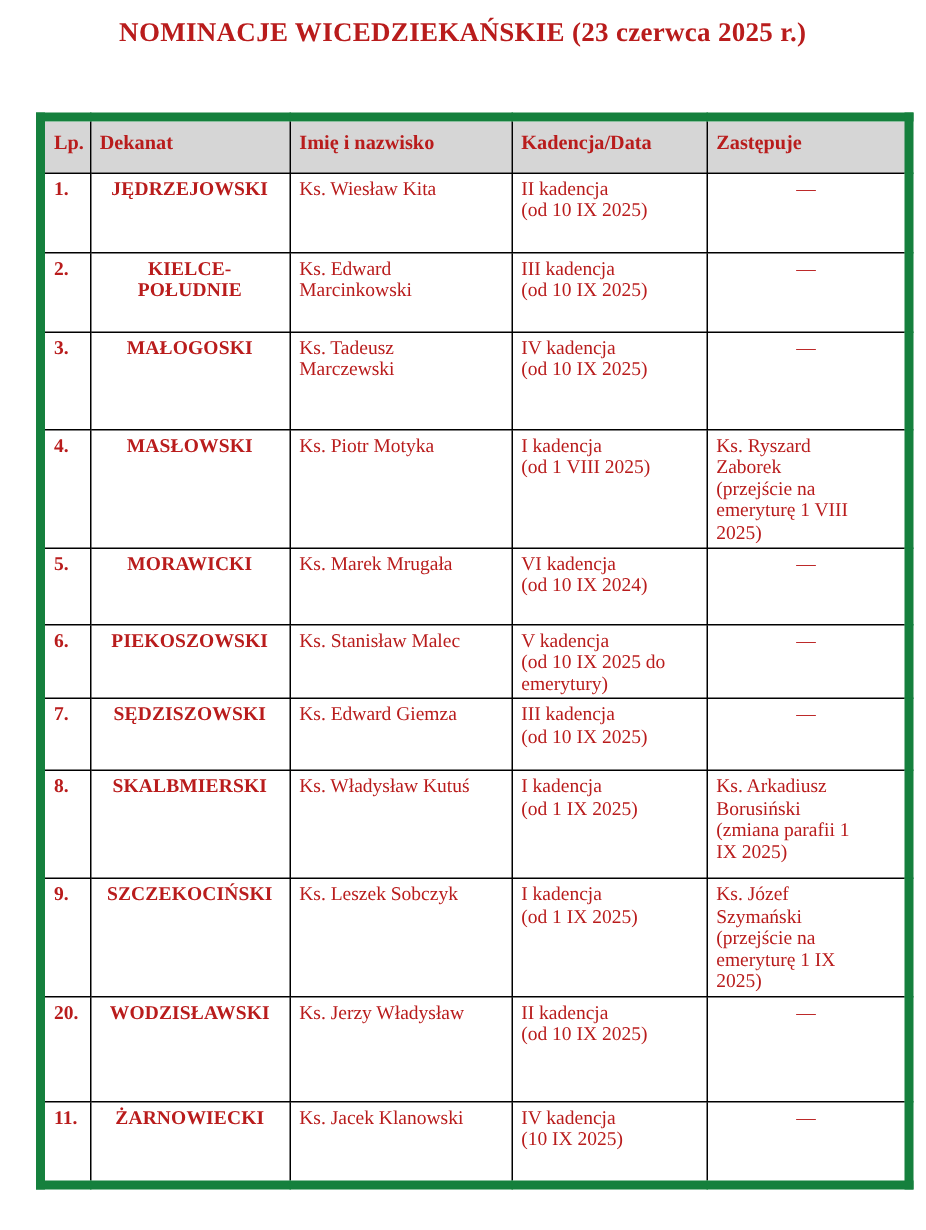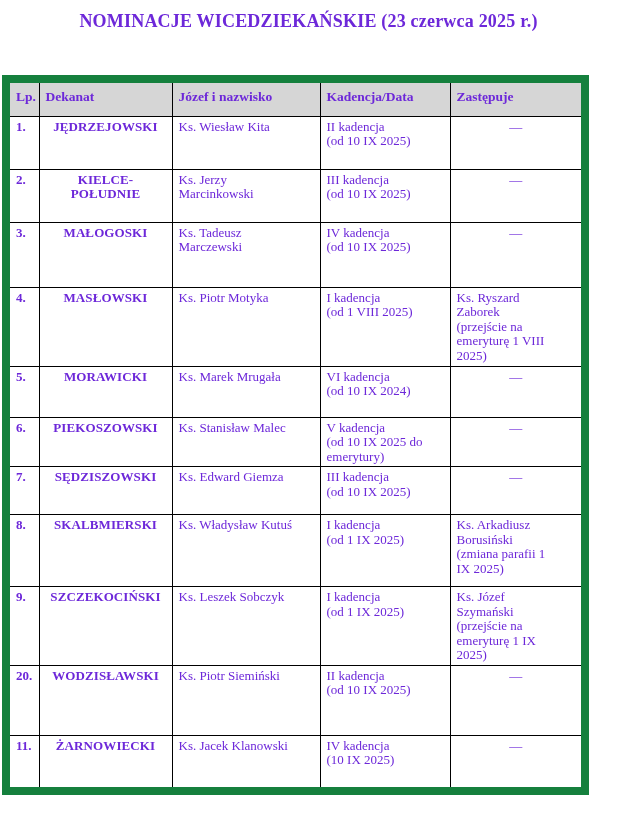--- a/index.html
+++ b/index.html
@@ -6,42 +6,42 @@
     margin: 0;
     padding: 0;
     background: #ffffff;
   }
   .page {
     position: relative;
     width: 617px;
     height: 820px;
     background: #ffffff;
     font-family: "Liberation Serif", "DejaVu Serif", serif;
-    color: #6d28d9;
+    color: #b91c1c;
     overflow: hidden;
   }
   .doc-title {
     position: absolute;
     top: 11px;
     left: 0;
     width: 100%;
     text-align: center;
     font-size: 18px;
     font-weight: bold;
     letter-spacing: 0.2px;
     white-space: nowrap;
   }
   table.nominations {
     position: absolute;
-    left: 2px;
+    left: 24px;
     top: 75px;
     width: 579px;
     border-collapse: collapse;
     table-layout: fixed;
-    border: 8px solid #15803d;
+    border: 6px solid #15803d;
   }
   table.nominations th,
   table.nominations td {
     border: 1.5px solid #000000;
     vertical-align: top;
     padding: 3px 6px 2px 6px;
     font-size: 13px;
     line-height: 1.12;
     white-space: pre-line;
     overflow: hidden;
@@ -83,39 +83,39 @@
       <col style="width:33px">
       <col style="width:133px">
       <col style="width:148px">
       <col style="width:130px">
       <col style="width:135px">
     </colgroup>
     <thead>
       <tr style="height:37px">
         <th>Lp.</th>
         <th>Dekanat</th>
-        <th>Józef i nazwisko</th>
+        <th>Imię i nazwisko</th>
         <th>Kadencja/Data</th>
         <th>Zastępuje</th>
       </tr>
     </thead>
     <tbody>
       <tr style="height:53px">
         <td class="col-lp">1.</td>
         <td class="col-dekanat">JĘDRZEJOWSKI</td>
         <td class="col-imie">Ks. Wiesław Kita</td>
         <td class="col-kadencja">II kadencja
 (od 10 IX 2025)</td>
         <td class="col-zastepuje dash">—</td>
       </tr>
       <tr style="height:53px">
         <td class="col-lp">2.</td>
         <td class="col-dekanat">KIELCE-
 POŁUDNIE</td>
-        <td class="col-imie">Ks. Jerzy
+        <td class="col-imie">Ks. Edward
 Marcinkowski</td>
         <td class="col-kadencja">III kadencja
 (od 10 IX 2025)</td>
         <td class="col-zastepuje dash">—</td>
       </tr>
       <tr style="height:65px">
         <td class="col-lp">3.</td>
         <td class="col-dekanat">MAŁOGOSKI</td>
         <td class="col-imie">Ks. Tadeusz
 Marczewski</td>
@@ -179,21 +179,21 @@
 (od 1 IX 2025)</td>
         <td class="col-zastepuje">Ks. Józef
 Szymański
 (przejście na
 emeryturę 1 IX
 2025)</td>
       </tr>
       <tr style="height:70px">
         <td class="col-lp">20.</td>
         <td class="col-dekanat">WODZISŁAWSKI</td>
-        <td class="col-imie">Ks. Piotr Siemiński</td>
+        <td class="col-imie">Ks. Jerzy Władysław</td>
         <td class="col-kadencja">II kadencja
 (od 10 IX 2025)</td>
         <td class="col-zastepuje dash">—</td>
       </tr>
       <tr style="height:56px">
         <td class="col-lp">11.</td>
         <td class="col-dekanat">ŻARNOWIECKI</td>
         <td class="col-imie">Ks. Jacek Klanowski</td>
         <td class="col-kadencja">IV kadencja
 (10 IX 2025)</td>

